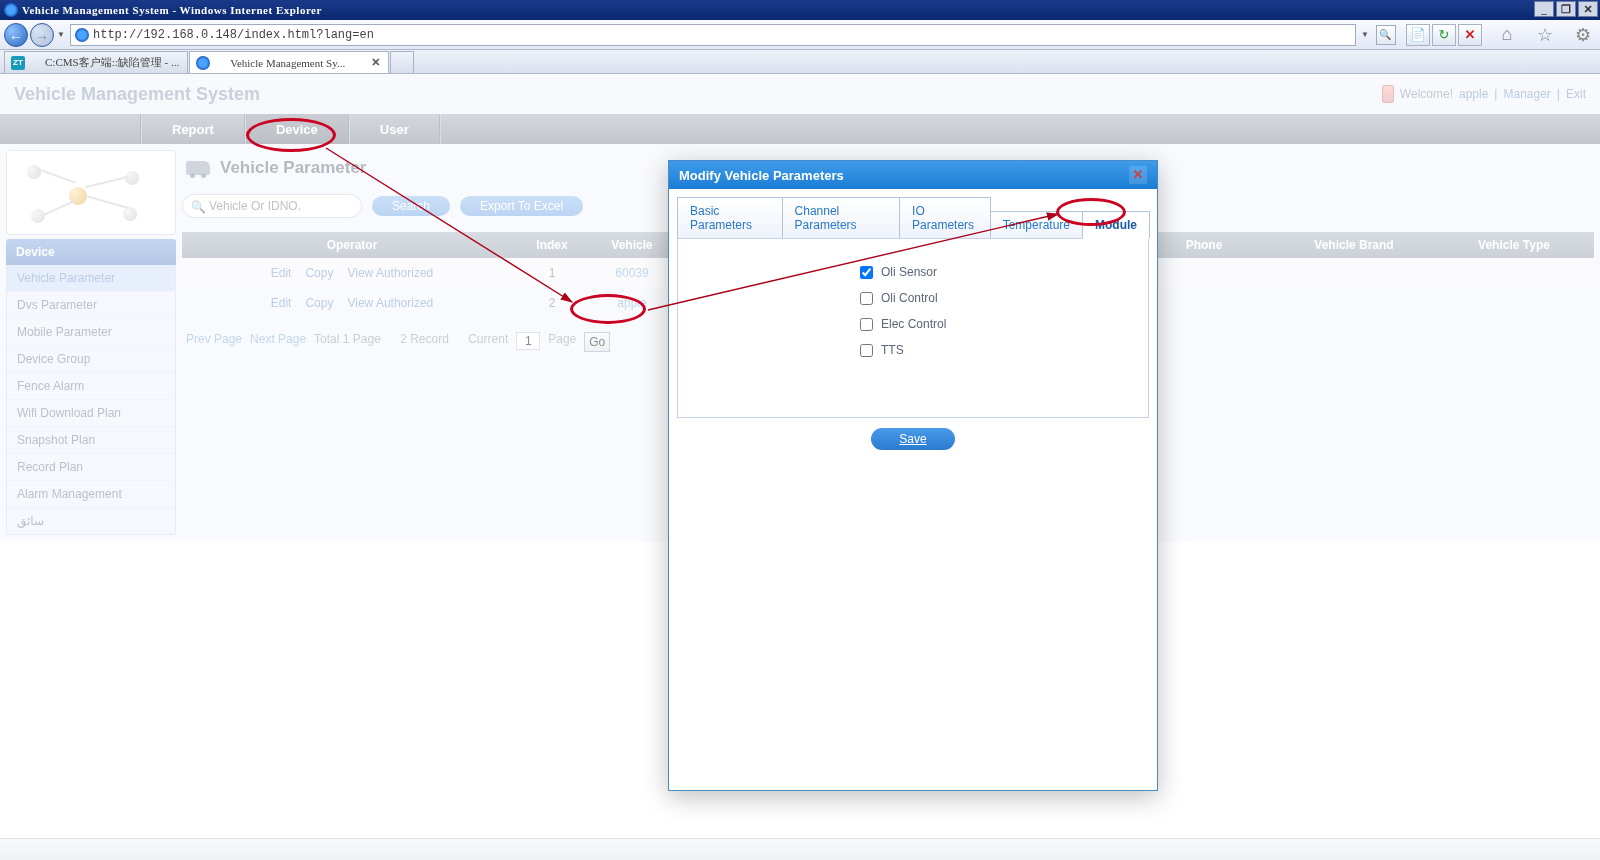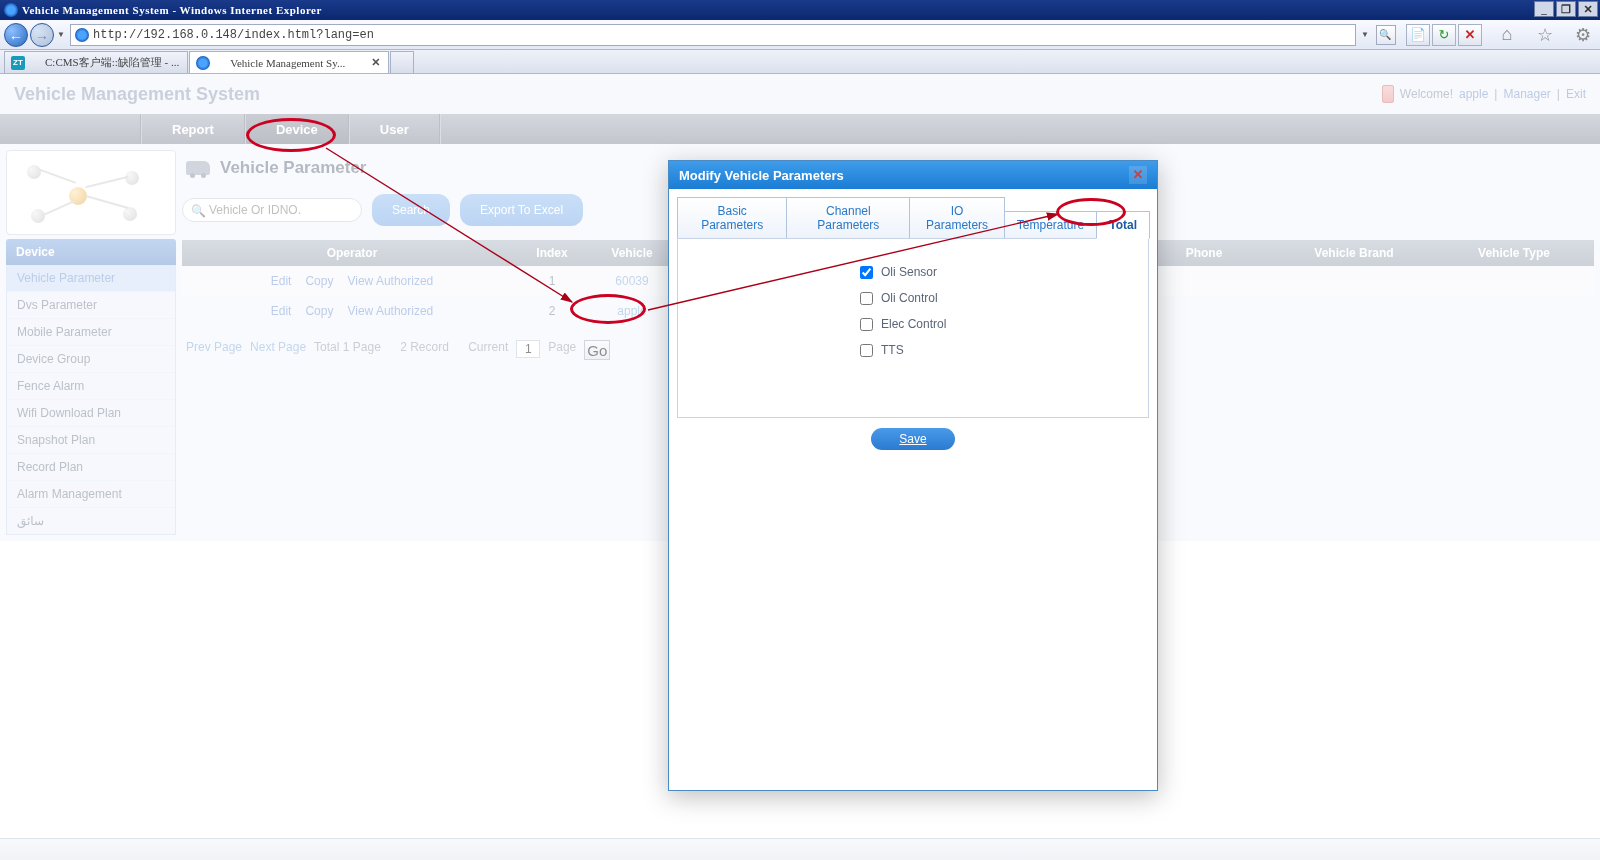--- a/index.html
+++ b/index.html
@@ -72,21 +72,21 @@
 .page-title-row { display: flex; align-items: center; gap: 10px; padding: 8px 4px 12px; }
 .car-icon { width: 24px; height: 14px; background: #9aa4b5; border-radius: 3px 6px 2px 2px; position: relative; }
 .car-icon::before { content: ""; position: absolute; left: 4px; bottom: -3px; width: 5px; height: 5px; background: #7a8498; border-radius: 50%; }
 .car-icon::after { content: ""; position: absolute; right: 4px; bottom: -3px; width: 5px; height: 5px; background: #7a8498; border-radius: 50%; }
 .page-title { font: bold 17px Arial; color: #5a6578; }
 
 .filter-row { display: flex; align-items: center; gap: 10px; padding: 4px 0 14px; }
 .search-input { width: 180px; height: 24px; border: 1px solid #c0cad8; border-radius: 12px; padding: 0 10px 0 26px; font-size: 12px; color: #9aa4b5; background: #fff; }
 .search-wrap { position: relative; }
 .search-wrap .si { position: absolute; left: 9px; top: 6px; color: #aeb6c4; font-size: 12px; }
-.pill-btn { height: 32px; padding: 0 20px; border: none; border-radius: 12px; background: linear-gradient(#8ab8ef,#6aa1e4); color: #fff; font: 12px Arial; cursor: pointer; }
+.pill-btn { height: 20px; padding: 0 20px; border: none; border-radius: 12px; background: linear-gradient(#8ab8ef,#6aa1e4); color: #fff; font: 12px Arial; cursor: pointer; }
 
 
 .tbl-head { height: 26px; background: linear-gradient(#a8b1c0,#8f98a8); display: flex; }
 .th { color: #fff; font: bold 12px Arial; display: flex; align-items: center; justify-content: center; }
 .tbl-row { height: 30px; display: flex; align-items: center; }
 .tbl-row.alt { background: #f5f7fb; }
 .td { font-size: 12px; display: flex; align-items: center; justify-content: center; color: #6a7588; }
 .td a, .th a { color: #6a8fcf; cursor: pointer; margin: 0 4px; }
 .td.vlink { color: #7aa5d8; }
 
@@ -95,28 +95,28 @@
 .col-veh { width: 100px; }
 .col-rest { flex: 1; }
 .col-phone { width: 140px; }
 .col-brand { width: 160px; }
 .col-type { width: 160px; }
 
 
 .pager { padding: 14px 4px; font-size: 12px; color: #8a92a2; display: flex; gap: 8px; }
 .pager a { color: #7aa5d8; }
 .pager input { width: 24px; height: 18px; border: 1px solid #b8c0d0; text-align: center; font-size: 12px; }
-.pager button { height: 20px; width: 26px; border: 1px solid #9aa4b5; background: linear-gradient(#f5f7fb,#dae0ea); font-size: 15px; cursor: pointer; }
+.pager button { height: 20px; width: 26px; border: 1px solid #9aa4b5; background: linear-gradient(#f5f7fb,#dae0ea); font-size: 12px; cursor: pointer; }
 
 
 .modal { position: absolute; left: 668px; top: 160px; width: 490px; background: #fff; border: 1px solid #4a8ac5; box-shadow: 0 6px 24px rgba(0,0,0,0.25); z-index: 20; }
 .modal-title { height: 28px; background: linear-gradient(#3f9cea,#1a7cd4); color: #fff; font: bold 13px Arial; display: flex; align-items: center; padding: 0 10px; }
 .modal-title .mclose { margin-left: auto; color: #cc4040; background: rgba(255,255,255,0.15); width: 18px; height: 18px; text-align: center; line-height: 18px; font-weight: bold; cursor: pointer; }
 .modal-tabs { display: flex; padding: 8px 8px 0; gap: 0; background: #fff; align-items: flex-end; }
-.mtab { padding: 6px 12px; border: 1px solid #b0c4de; border-bottom: none; background: linear-gradient(#fff,#eef3fb); color: #2a78c8; font: 12px Arial; cursor: pointer; margin-right: -1px; position: relative; text-align: center; }
+.mtab { padding: 6px 12px; border: 1px solid #b0c4de; border-bottom: none; background: linear-gradient(#fff,#eef3fb); color: #2a78c8; font: 12px Arial; cursor: pointer; margin-right: -1px; position: relative; }
 .mtab.active { background: #fff; color: #1a5aa8; border-bottom: 1px solid #fff; top: 1px; font-weight: bold; }
 .modal-body { border: 1px solid #c8d4e6; margin: 0 8px 10px; padding: 20px 12px 16px; min-height: 180px; }
 .cb-row { display: flex; align-items: center; gap: 8px; padding: 6px 0 6px 170px; font-size: 12px; color: #5a6578; }
 .cb-row input { width: 13px; height: 13px; }
 .modal-footer { text-align: center; padding: 0 0 340px; }
 .save-btn { height: 22px; padding: 0 28px; border: none; border-radius: 11px; background: linear-gradient(#4a9aea,#2a7ad0); color: #fff; font: 12px Arial; cursor: pointer; text-decoration: underline; }
 
 
 .anno-ellipse { position: absolute; border: 3px solid #cc0020; border-radius: 50%; z-index: 30; pointer-events: none; }
 svg.anno-svg { position: absolute; left: 0; top: 0; z-index: 25; pointer-events: none; }
@@ -305,21 +305,21 @@
 <div class="modal">
   <div class="modal-title">
     <span>Modify Vehicle Parameters</span>
     <span class="mclose">✕</span>
   </div>
   <div class="modal-tabs" id="modal-tabs">
       <div class="mtab">Basic Parameters</div>
       <div class="mtab">Channel Parameters</div>
       <div class="mtab">IO Parameters</div>
       <div class="mtab">Temperature</div>
-      <div class="mtab active">Total</div>
+      <div class="mtab active">Module</div>
     </div>
   <div class="modal-body" id="modal-body">
       <div class="cb-row">
         <input type="checkbox" checked="" style="">
         <span>Oli Sensor</span>
       </div>
       <div class="cb-row">
         <input type="checkbox" style="">
         <span>Oli Control</span>
       </div>

